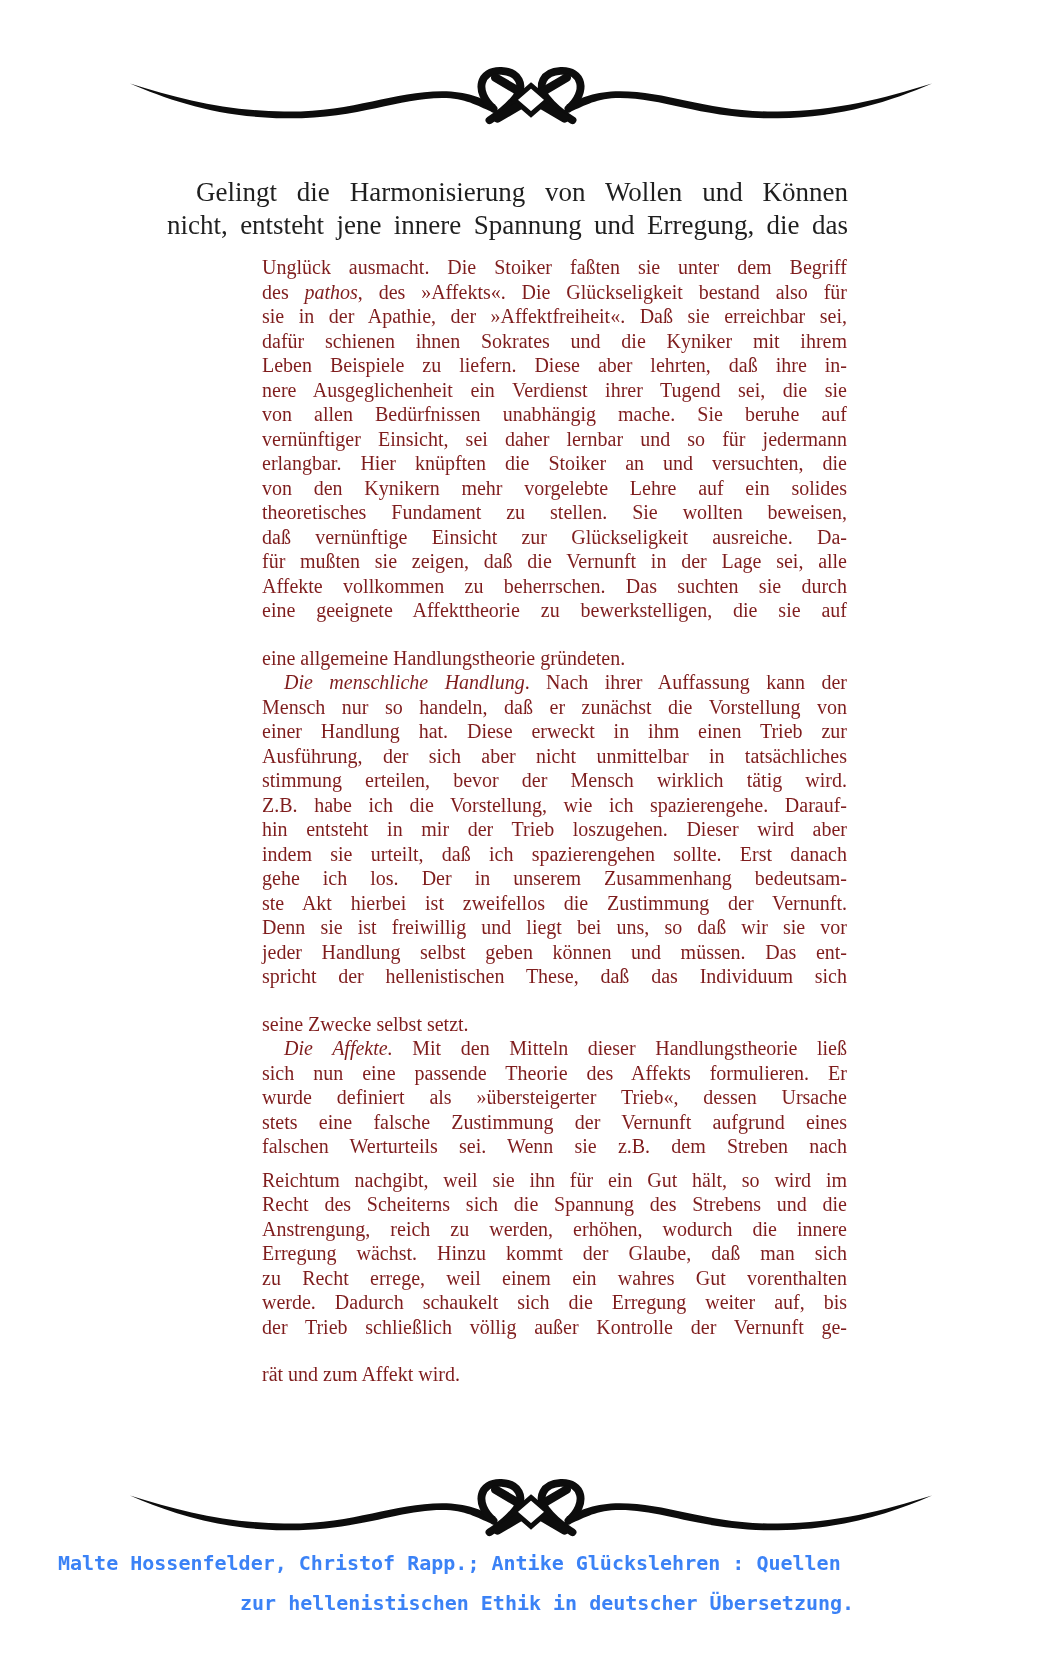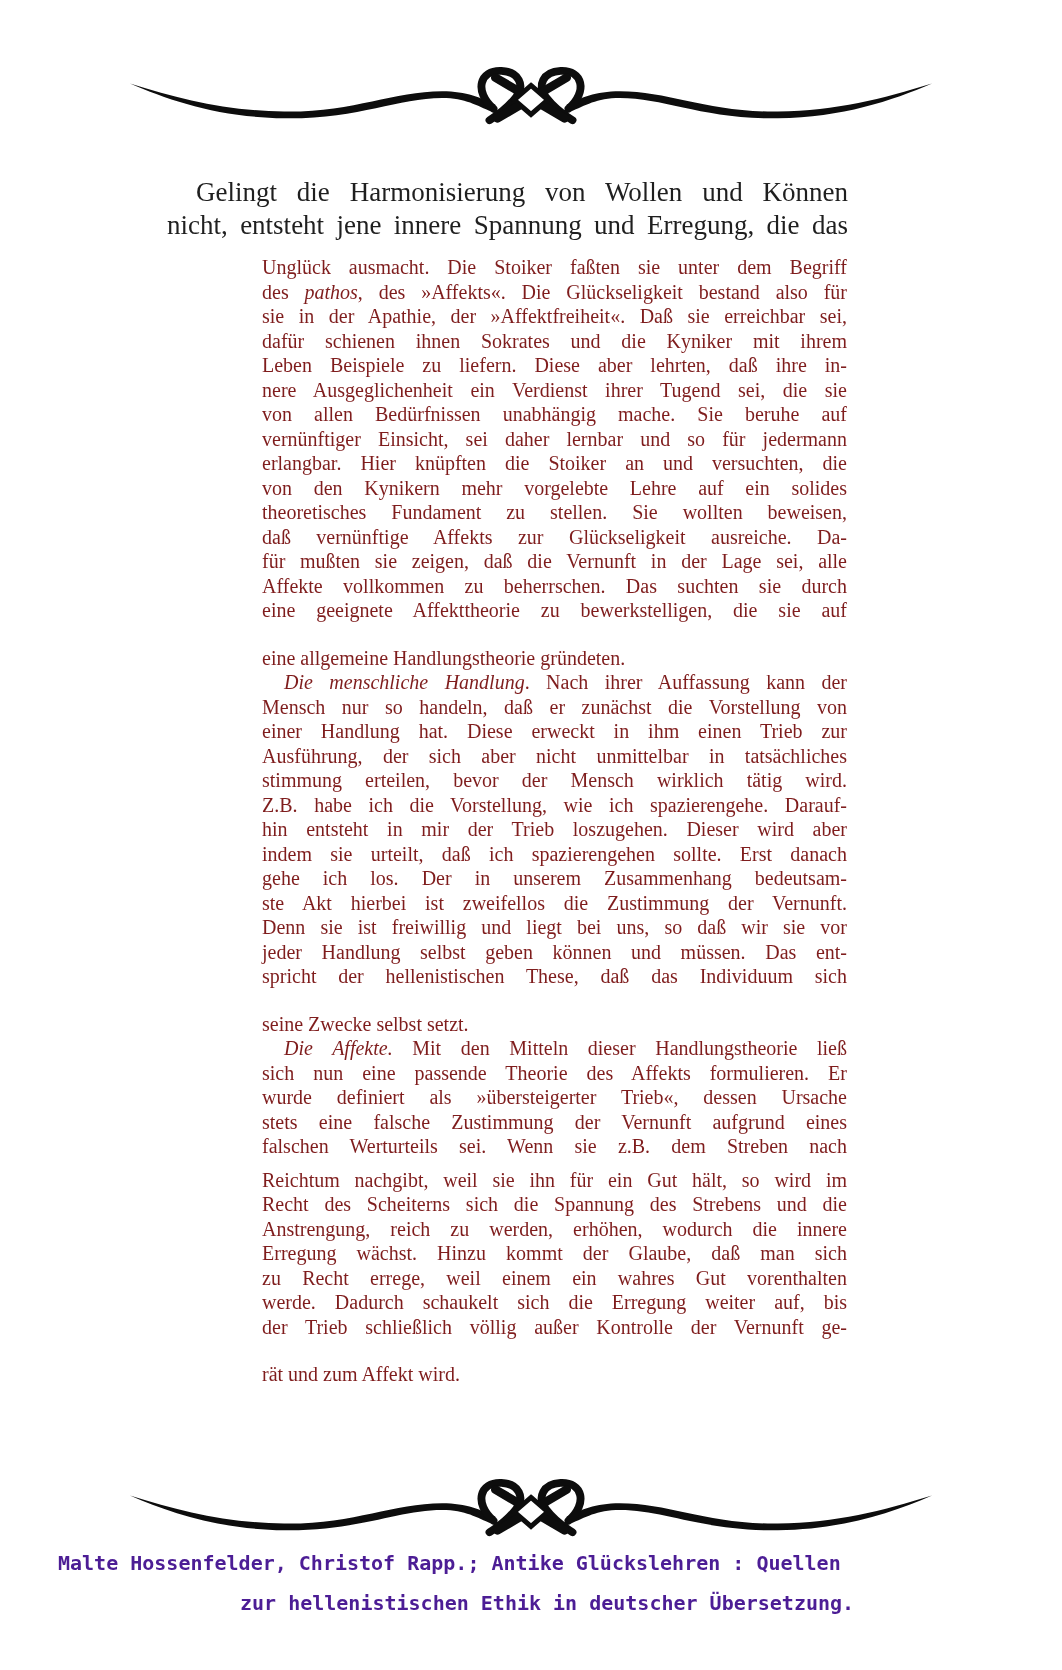--- a/index.html
+++ b/index.html
@@ -47,21 +47,21 @@
   .body-line em { font-style: italic; }
   .citation {
     position: absolute;
     left: 58px;
     top: 1543px;
     width: 960px;
     font-family: "DejaVu Sans Mono", monospace;
     font-size: 20px;
     font-weight: 700;
     line-height: 40px;
-    color: #4c1d95;
+    color: #3b82f6;
     letter-spacing: 0px;
   }
   .citation-line.cont { padding-left: 182px; }
 </style>
 </head>
 <body>
 
 <div class="page">
 
   <svg class="ornament top" viewBox="0 0 820 64" preserveAspectRatio="none" aria-hidden="true">
@@ -93,21 +93,21 @@
         <div class="body-line"><span>des </span><em>pathos</em><span>, des »Affekts«. Die Glückseligkeit bestand also für</span></div>
         <div class="body-line"><span>sie in der Apathie, der »Affektfreiheit«. Daß sie erreichbar sei,</span></div>
         <div class="body-line"><span>dafür schienen ihnen Sokrates und die Kyniker mit ihrem</span></div>
         <div class="body-line"><span>Leben Beispiele zu liefern. Diese aber lehrten, daß ihre in-</span></div>
         <div class="body-line"><span>nere Ausgeglichenheit ein Verdienst ihrer Tugend sei, die sie</span></div>
         <div class="body-line"><span>von allen Bedürfnissen unabhängig mache. Sie beruhe auf</span></div>
         <div class="body-line"><span>vernünftiger Einsicht, sei daher lernbar und so für jedermann</span></div>
         <div class="body-line"><span>erlangbar. Hier knüpften die Stoiker an und versuchten, die</span></div>
         <div class="body-line"><span>von den Kynikern mehr vorgelebte Lehre auf ein solides</span></div>
         <div class="body-line"><span>theoretisches Fundament zu stellen. Sie wollten beweisen,</span></div>
-        <div class="body-line"><span>daß vernünftige Affekts zur Glückseligkeit ausreiche. Da-</span></div>
+        <div class="body-line"><span>daß vernünftige Einsicht zur Glückseligkeit ausreiche. Da-</span></div>
         <div class="body-line"><span>für mußten sie zeigen, daß die Vernunft in der Lage sei, alle</span></div>
         <div class="body-line"><span>Affekte vollkommen zu beherrschen. Das suchten sie durch</span></div>
         <div class="body-line"><span>eine geeignete Affekttheorie zu bewerkstelligen, die sie auf</span></div>
         <div class="body-line para-end"><span>eine allgemeine Handlungstheorie gründeten.</span></div>
       </div>
       <div class="paragraph">
         <div class="body-line indent"><em>Die menschliche Handlung</em><span>. Nach ihrer Auffassung kann der</span></div>
         <div class="body-line"><span>Mensch nur so handeln, daß er zunächst die Vorstellung von</span></div>
         <div class="body-line"><span>einer Handlung hat. Diese erweckt in ihm einen Trieb zur</span></div>
         <div class="body-line"><span>Ausführung, der sich aber nicht unmittelbar in tatsächliches</span></div>

